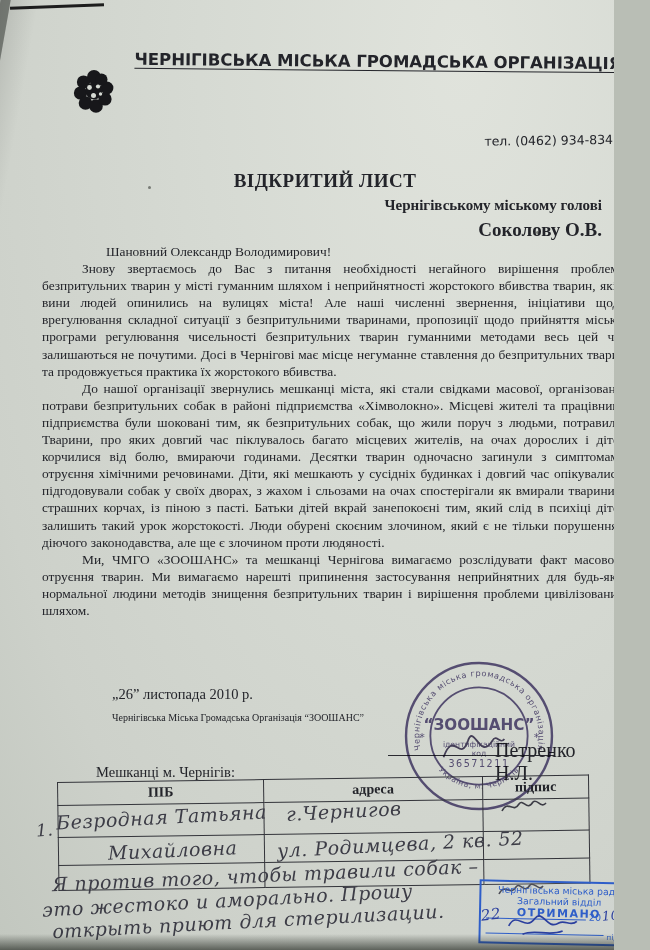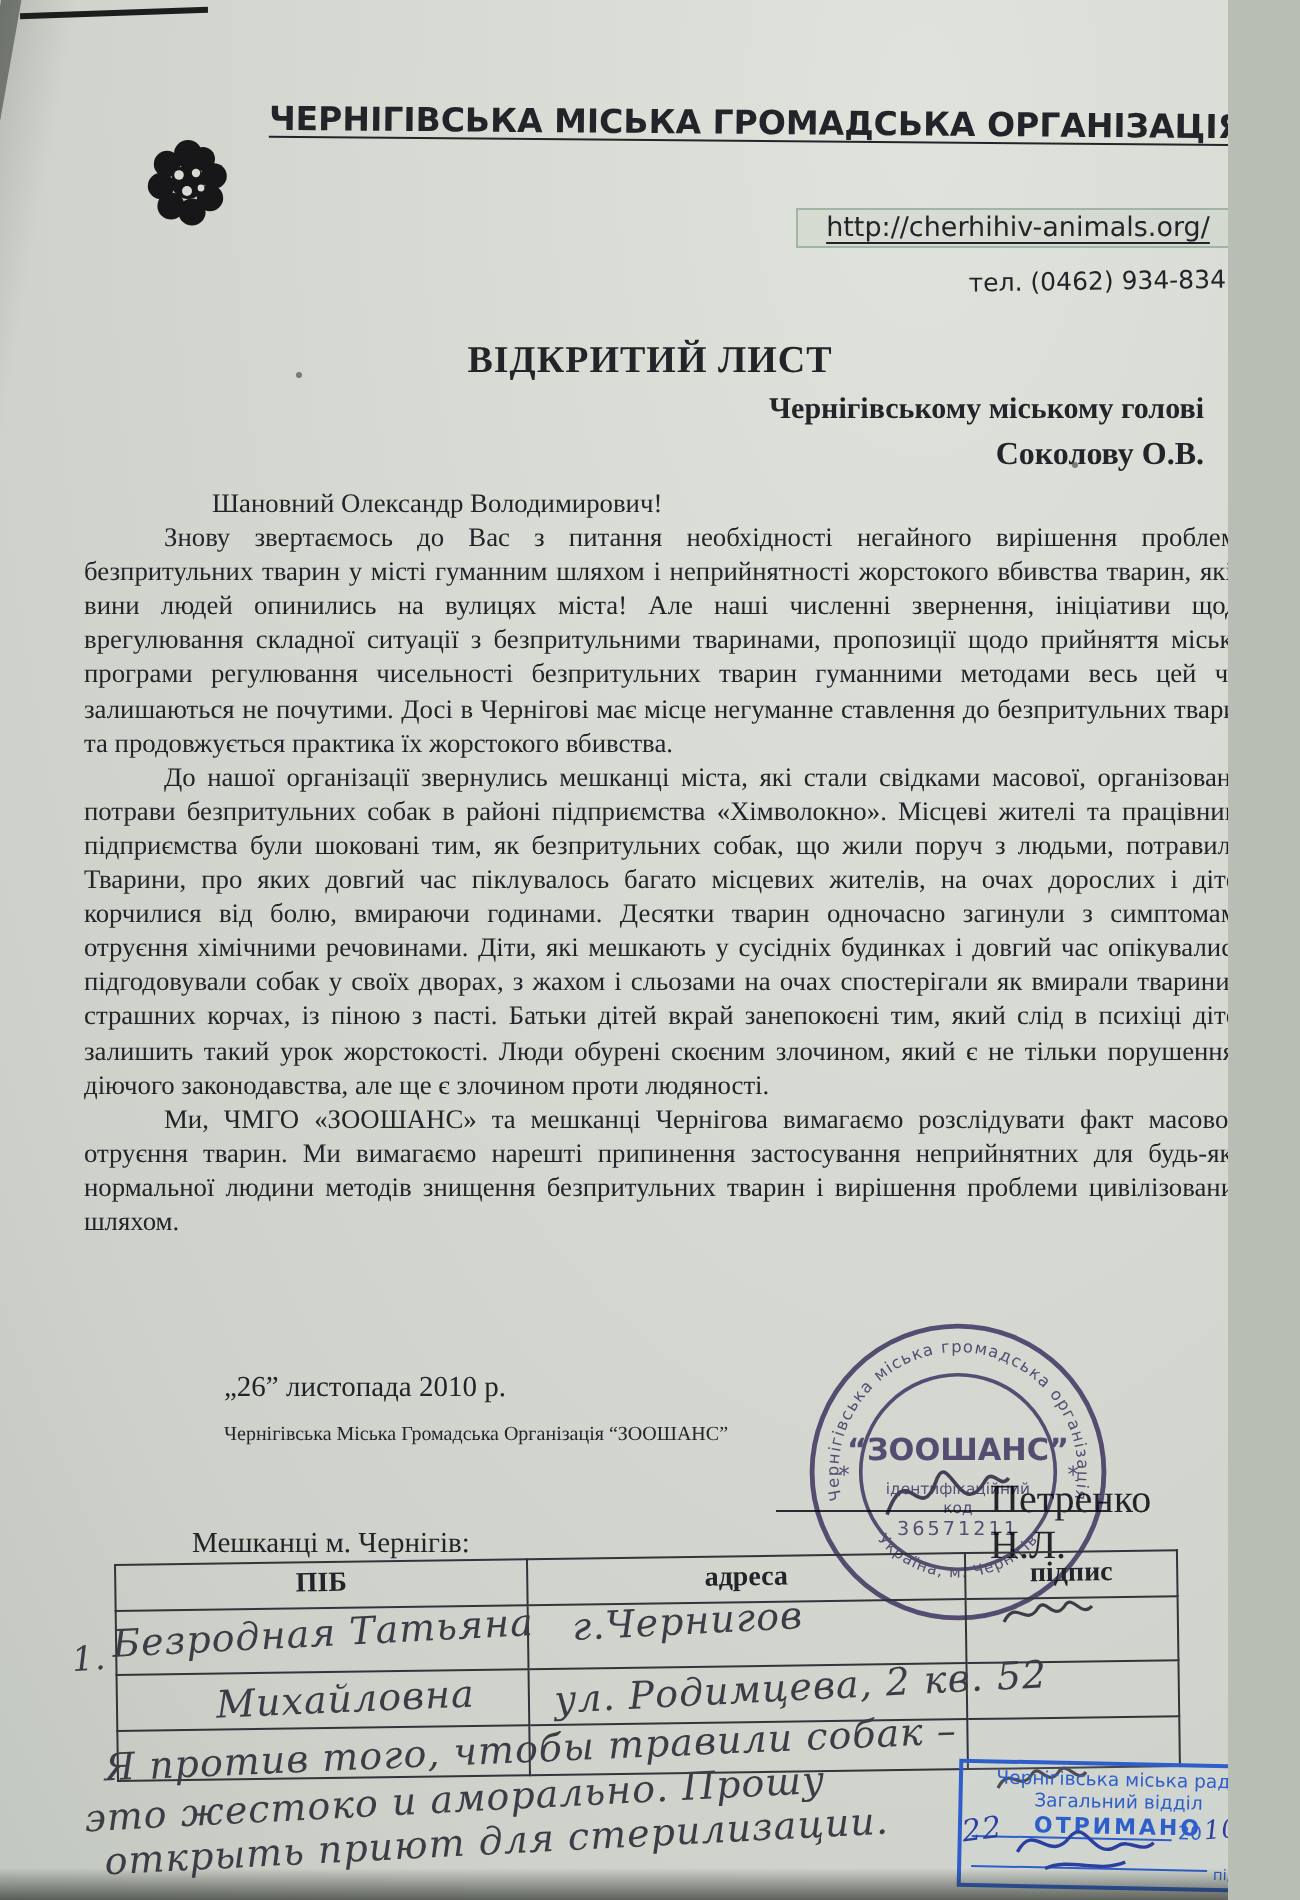--- a/index.html
+++ b/index.html
@@ -58,26 +58,25 @@
     </g>
     <g fill="#d6dad3">
       <circle cx="19.5" cy="23.5" r="2.4"></circle>
       <circle cx="28" cy="22.5" r="2.1"></circle>
       <circle cx="23.5" cy="31.5" r="2.5"></circle>
       <circle cx="30.5" cy="30" r="1.7"></circle>
     </g>
   </svg>
 
   <div class="abs sans orgline" style="left:130px;top:52px;width:496px;text-align:center;font-size:16.5px;transform:rotate(0.5deg);">ЧЕРНІГІВСЬКА МІСЬКА ГРОМАДСЬКА ОРГАНІЗАЦІЯ</div>
-  <div class="abs sans" style="left:398px;top:104px;width:216px;text-align:center;font-size:13.5px;text-decoration:underline;text-underline-offset:3px;border:1px solid rgba(120,150,125,0.55);background:rgba(175,195,175,0.18);padding:1px 2px;">http://cherhihiv-animals.org/</div>
   <div class="abs sans" style="left:455px;top:133px;width:158px;text-align:right;font-size:12.5px;transform:rotate(-0.8deg);">тел. (0462) 934-834</div>
 
   <div class="abs serif" style="left:200px;top:197px;width:402px;text-align:right;font-size:15px;font-weight:bold;">Чернігівському міському голові</div>
   <div class="abs serif" style="left:40px;top:170px;width:570px;text-align:center;font-size:19px;font-weight:bold;letter-spacing:0.5px;">ВІДКРИТИЙ ЛИСТ</div>
-  <div class="abs serif" style="left:200px;top:219px;width:402px;text-align:right;font-size:16px;font-weight:bold;">Соколову О.В.</div>
+  <div class="abs serif" style="left:200px;top:219px;width:402px;text-align:right;font-size:19px;font-weight:bold;">Соколову О.В.</div>
 
   <div class="abs bodytext serif">
     <p class="salut">Шановний Олександр Володимирович!</p>
     <p>Знову звертаємось до Вас з питання необхідності негайного вирішення проблеми безпритульних тварин у місті гуманним шляхом і неприйнятності жорстокого вбивства тварин, які з вини людей опинились на вулицях міста! Але наші численні звернення, ініціативи щодо врегулювання складної ситуації з безпритульними тваринами, пропозиції щодо прийняття міської програми регулювання чисельності безпритульних тварин гуманними методами весь цей час залишаються не почутими. Досі в Чернігові має місце негуманне ставлення до безпритульних тварин та продовжується практика їх жорстокого вбивства.</p>
     <p>До нашої організації звернулись мешканці міста, які стали свідками масової, організованої потрави безпритульних собак в районі підприємства «Хімволокно». Місцеві жителі та працівники підприємства були шоковані тим, як безпритульних собак, що жили поруч з людьми, потравили. Тварини, про яких довгий час піклувалось багато місцевих жителів, на очах дорослих і дітей корчилися від болю, вмираючи годинами. Десятки тварин одночасно загинули з симптомами отруєння хімічними речовинами. Діти, які мешкають у сусідніх будинках і довгий час опікувались, підгодовували собак у своїх дворах, з жахом і сльозами на очах спостерігали як вмирали тварини у страшних корчах, із піною з пасті. Батьки дітей вкрай занепокоєні тим, який слід в психіці дітей залишить такий урок жорстокості. Люди обурені скоєним злочином, який є не тільки порушенням діючого законодавства, але ще є злочином проти людяності.</p>
     <p>Ми, ЧМГО «ЗООШАНС» та мешканці Чернігова вимагаємо розслідувати факт масового отруєння тварин. Ми вимагаємо нарешті припинення застосування неприйнятних для будь-якої нормальної людини методів знищення безпритульних тварин і вирішення проблеми цивілізованим шляхом.</p>
   </div>
 
   <div class="abs serif" style="left:112px;top:686px;font-size:14.5px;">„26” листопада 2010 р.</div>
   <div class="abs serif" style="left:112px;top:712px;font-size:10px;white-space:nowrap;">Чернігівська Міська Громадська Організація “ЗООШАНС”</div>

